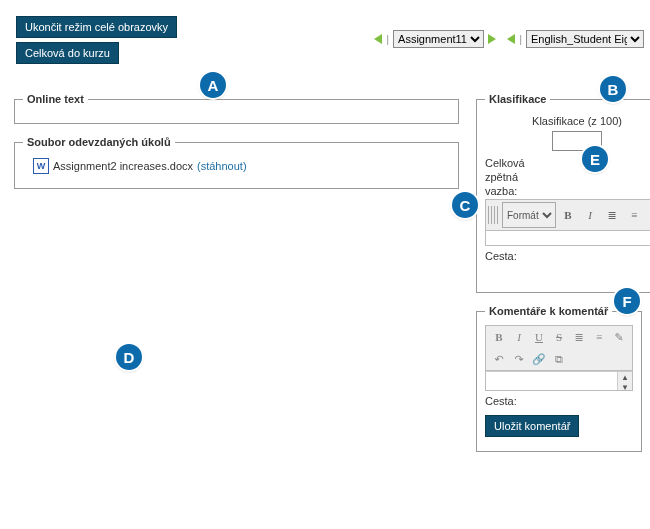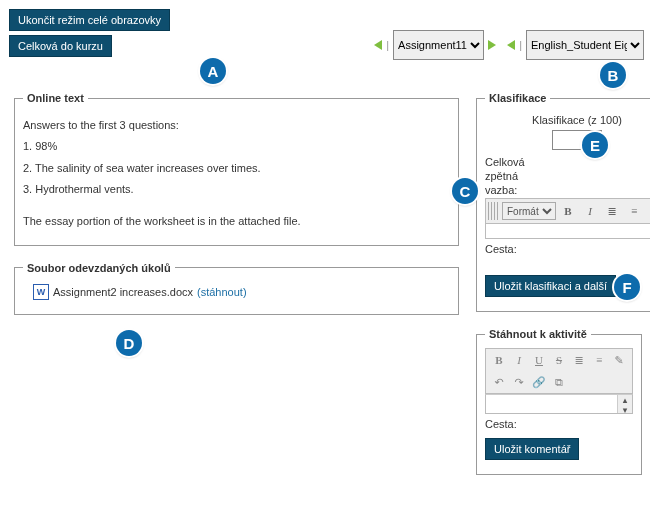--- a/index.html
+++ b/index.html
@@ -1,39 +1,39 @@
 <!DOCTYPE html>
 <html><head>
 <meta charset="utf-8">
 <style>
   html,body{margin:0;padding:0;font-family:Verdana,Arial,sans-serif;font-size:11px;color:#333;background:#fff;width:650px}
-  .top-btns{padding:9px}
+  .top-btns{padding:16px}
   .btn{display:inline-block;background:#0e4e6e;color:#fff;padding:4px 8px;font-size:11px;border:1px solid #083a52;cursor:pointer;margin:0 2px 4px 0}
   .nav-row{position:absolute;top:30px;right:6px;display:flex;align-items:center;gap:4px;font-size:11px}
   .nav-arrow{width:0;height:0;border-top:5px solid transparent;border-bottom:5px solid transparent}
   .nav-arrow.left{border-right:8px solid #7fbf3f}
   .nav-arrow.right{border-left:8px solid #7fbf3f}
   .nav-sep{color:#999}
-  select.nav-sel{font-size:11px;border:1px solid #888;height:30px}
+  select.nav-sel{font-size:11px;border:1px solid #888;height:18px}
   .content{position:relative;padding:6px 6px 0 14px;clear:both}
   .col-left{width:445px;float:left}
   .col-right{width:164px;float:right;margin-right:4px}
-  fieldset{border:1px solid #999;margin:16px 0 12px 0;padding:8px 8px 10px 8px}
+  fieldset{border:1px solid #999;margin:3px 0 12px 0;padding:8px 8px 10px 8px}
   fieldset legend{font-size:11px;font-weight:bold;color:#333;padding:0 4px}
   .answers p{margin:6px 0;font-size:11px;color:#333;line-height:1.4}
   .file-row{display:flex;align-items:center;gap:4px;padding:2px 0 4px 10px}
   .doc-icon{width:14px;height:14px;display:inline-flex;align-items:center;justify-content:center;border:1px solid #2a5db0;color:#2a5db0;font-size:9px;font-weight:bold;background:#fff}
   .link{color:#1d6fa5;cursor:pointer}
   .grade-label{text-align:center;font-size:11px;margin:2px 0 4px}
   .grade-input{display:block;margin:0 auto 6px;width:44px;height:16px;border:1px solid #888;background:#fff}
   .small-lbl{font-size:11px;margin:2px 0}
   .toolbar{border:1px solid #bbb;background:#eee;display:flex;align-items:center;gap:2px;padding:2px;font-size:11px;color:#666;overflow:hidden}
   .toolbar .tbtn{width:18px;height:18px;display:inline-flex;align-items:center;justify-content:center;border:1px solid transparent;color:#666;cursor:pointer;font-family:Georgia,serif}
   .toolbar .grip{width:10px;height:18px;background:repeating-linear-gradient(90deg,#aaa 0 1px,transparent 1px 3px);margin-right:2px}
-  .fmt-sel{font-size:10px;height:18px;border:1px solid #aaa;color:#555}
+  .fmt-sel{font-size:10px;height:26px;border:1px solid #aaa;color:#555}
   .editor-box{border:1px solid #bbb;border-top:none;height:14px;position:relative;background:#fff}
   .editor-scroll{position:absolute;right:0;top:0;bottom:0;width:14px;display:flex;flex-direction:column;justify-content:space-between;background:#eee;border-left:1px solid #ccc}
   .editor-scroll span{font-size:9px;text-align:center;color:#555;cursor:pointer}
   .path-row{font-size:11px;color:#333;margin:4px 0 8px}
   .comment-editor{border:1px solid #bbb;background:#eee}
   .comment-editor .row{display:flex;gap:2px;padding:2px 4px}
   .comment-editor .row .tbtn{width:18px;height:18px;display:inline-flex;align-items:center;justify-content:center;color:#888;font-family:Georgia,serif;cursor:pointer}
   .comment-text{height:18px;border:1px solid #bbb;border-top:1px solid #ccc;background:#fff;position:relative}
   .marker{position:absolute;width:26px;height:26px;border-radius:50%;background:#0d6bac;color:#fff;font-weight:bold;font-size:15px;display:flex;align-items:center;justify-content:center;box-shadow:0 0 0 2px #fff,0 1px 3px rgba(0,0,0,.4);z-index:50}
   .clearfix::after{content:"";display:block;clear:both}
@@ -67,27 +67,20 @@
   <div class="marker" style="top:-8px;left:600px">B</div>
   <div class="marker" style="top:108px;left:452px">C</div>
   <div class="marker" style="top:260px;left:116px">D</div>
   <div class="marker" style="top:62px;left:582px">E</div>
   <div class="marker" style="top:204px;left:614px">F</div>
 
   <div class="col-left">
 
     <fieldset>
       <legend>Online text</legend>
-      <div class="answers">
-        <p>Answers to the first 3 questions:</p>
-        <p>1. 98%</p>
-        <p>2. The salinity of sea water increases over times.</p>
-        <p>3. Hydrothermal vents.</p>
-        <p style="margin-top:16px">The essay portion of the worksheet is in the attached file.</p>
-      </div>
     </fieldset>
 
     <fieldset>
       <legend>Soubor odevzdaných úkolů</legend>
       <div class="file-row">
         <span class="doc-icon">W</span>
         <span>Assignment2 increases.docx</span>
         <span class="link">(stáhnout)</span>
       </div>
     </fieldset>
@@ -112,25 +105,24 @@
         <span class="tbtn">≣</span>
         <span class="tbtn">≡</span>
         <span class="tbtn">⋔</span>
       </div>
       <div class="editor-box">
         
       </div>
       <div class="path-row">Cesta:</div>
 
       <br>
-      <span class="btn">Uložit klasifikaci a další</span>
     </fieldset>
 
     <fieldset>
-      <legend>Stáhnout k aktivitě</legend>
+      <legend>Komentáře k komentář</legend>
       <div class="comment-editor">
         <div class="row">
           <span class="tbtn" style="font-weight:bold">B</span>
           <span class="tbtn" style="font-style:italic">I</span>
           <span class="tbtn" style="text-decoration:underline">U</span>
           <span class="tbtn" style="text-decoration:line-through">S</span>
           <span class="tbtn">≣</span>
           <span class="tbtn">≡</span>
           <span class="tbtn">✎</span>
         </div>

